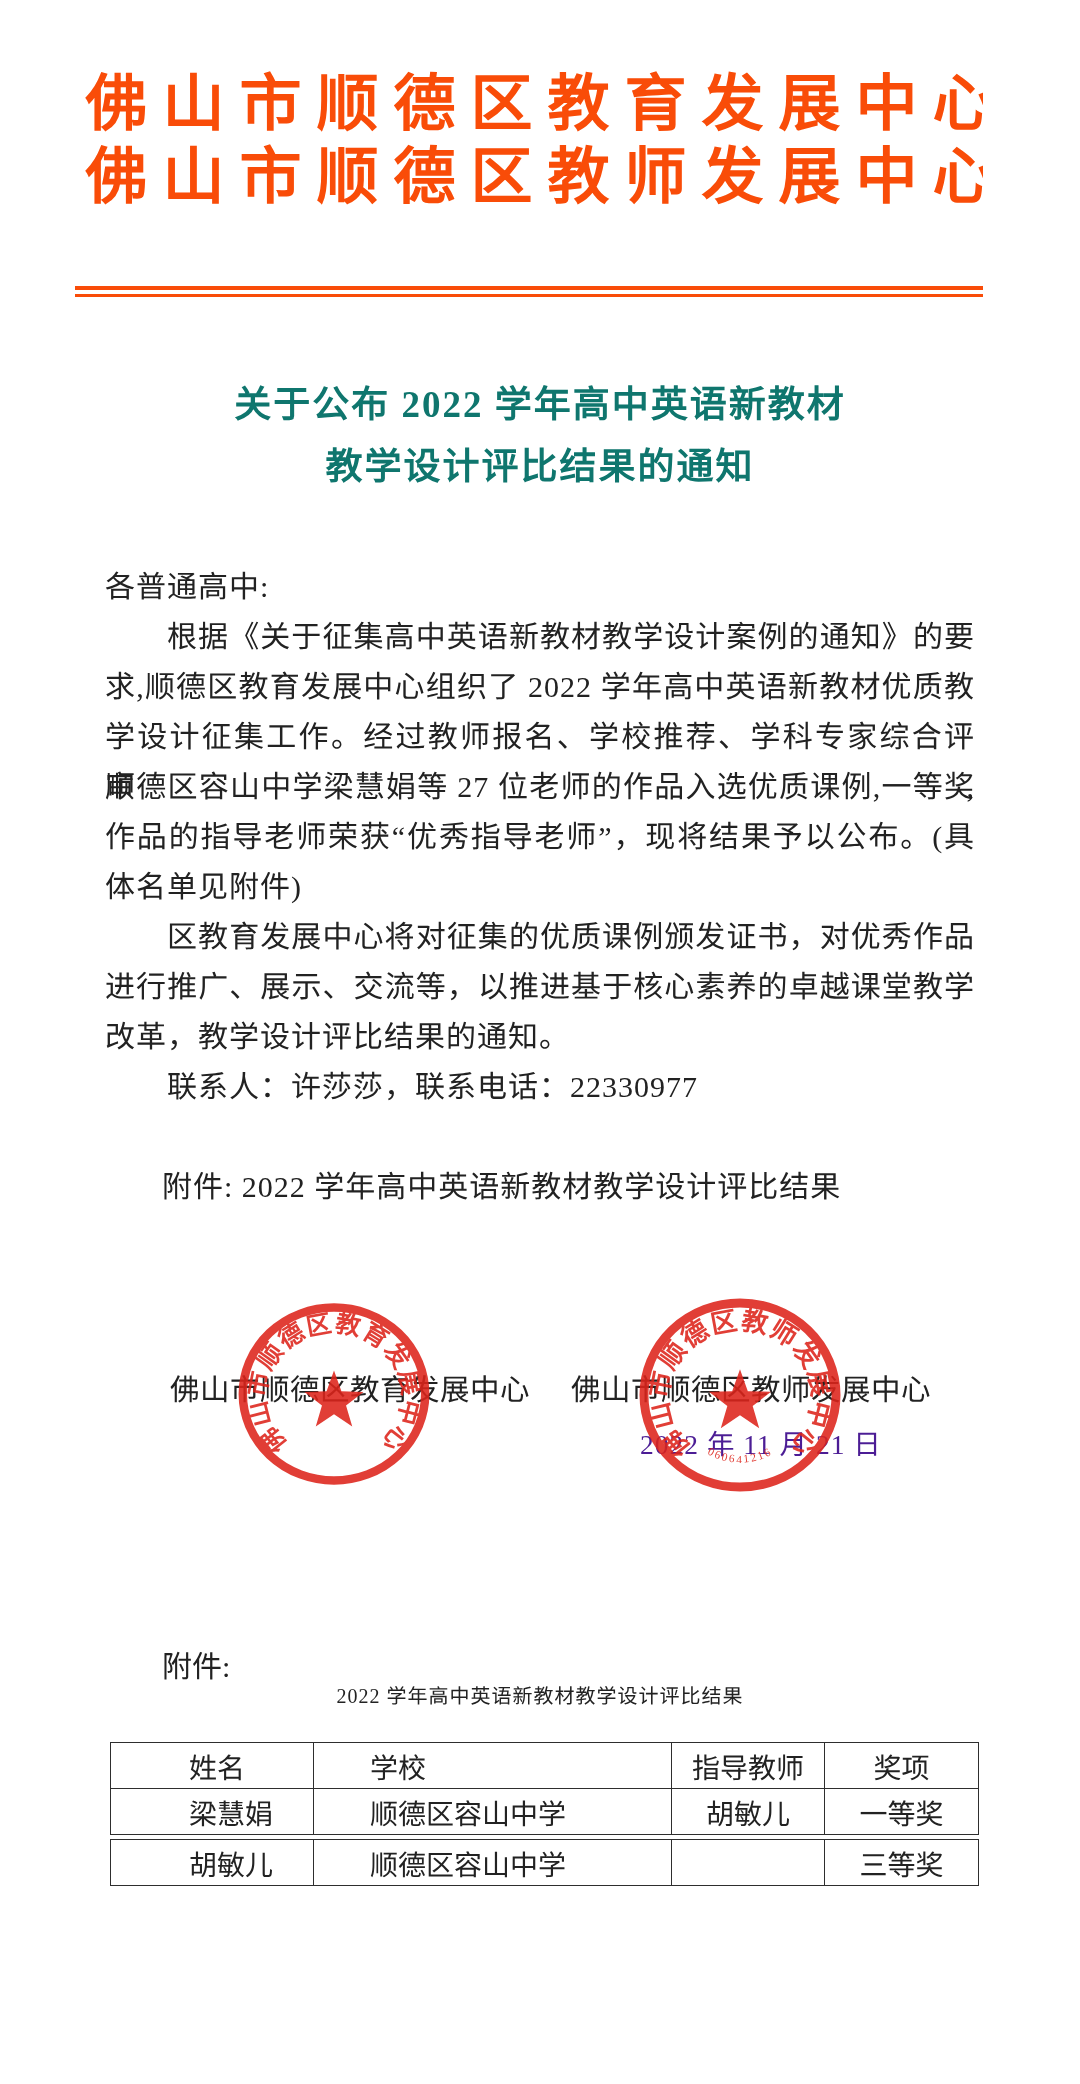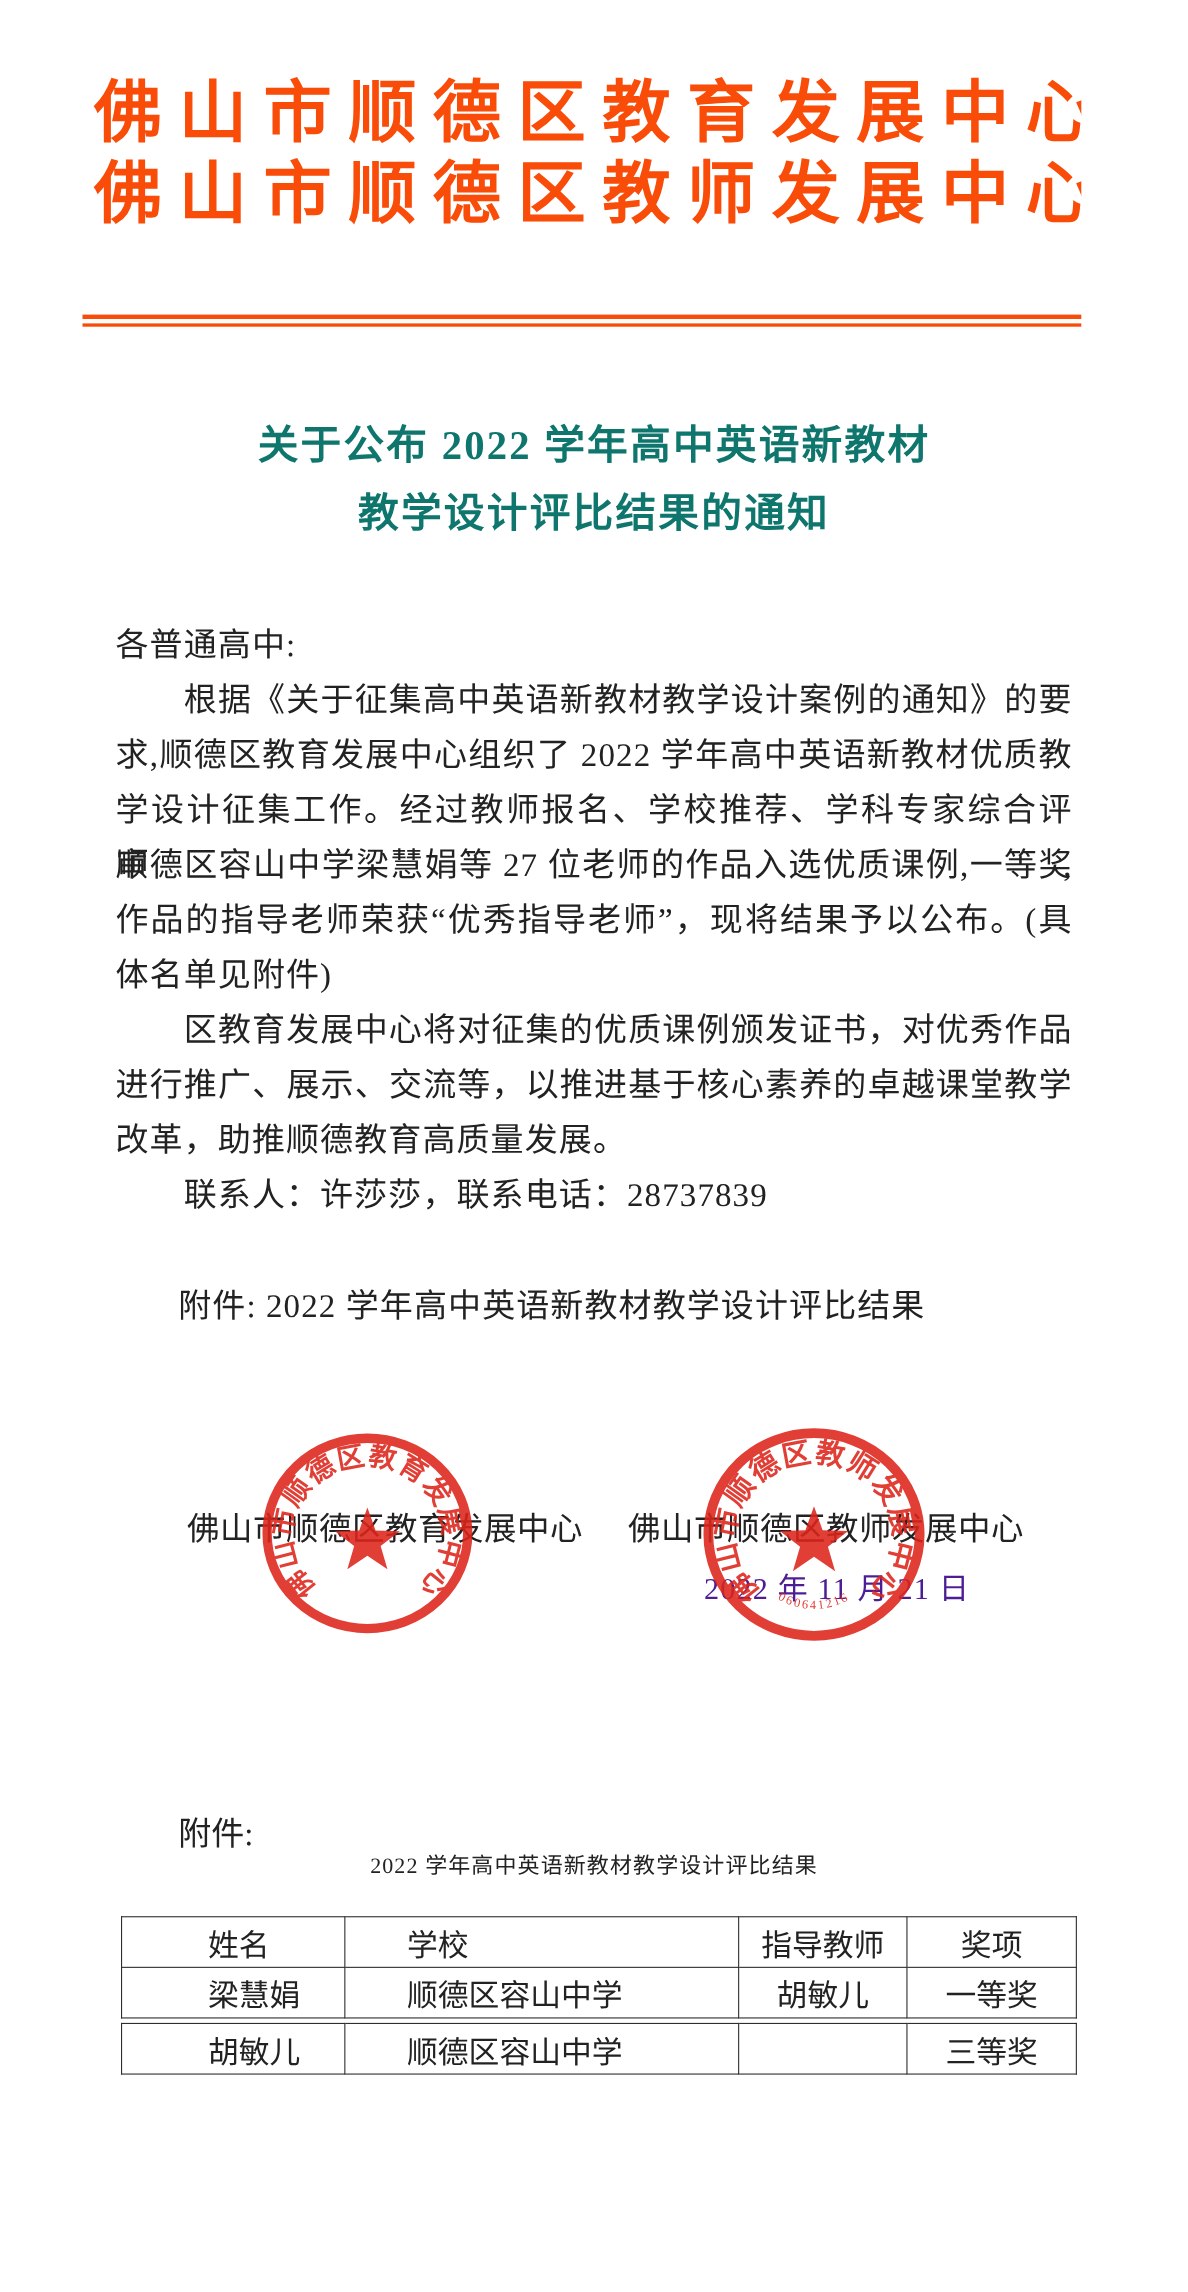--- a/index.html
+++ b/index.html
@@ -70,22 +70,22 @@
   <div class="body">
     <div class="bl">各普通高中:</div>
     <div class="bl ind j">根据《关于征集高中英语新教材教学设计案例的通知》的要</div>
     <div class="bl j">求,顺德区教育发展中心组织了 2022 学年高中英语新教材优质教</div>
     <div class="bl j">学设计征集工作。经过教师报名、学校推荐、学科专家综合评审,</div>
     <div class="bl j">顺德区容山中学梁慧娟等 27 位老师的作品入选优质课例,一等奖</div>
     <div class="bl j">作品的指导老师荣获“优秀指导老师”，现将结果予以公布。(具</div>
     <div class="bl">体名单见附件)</div>
     <div class="bl ind j">区教育发展中心将对征集的优质课例颁发证书，对优秀作品</div>
     <div class="bl j">进行推广、展示、交流等，以推进基于核心素养的卓越课堂教学</div>
-    <div class="bl">改革，助推顺德教育高质量发展。</div>
-    <div class="bl ind">联系人：许莎莎，联系电话：28737839</div>
+    <div class="bl">改革，教学设计评比结果的通知。</div>
+    <div class="bl ind">联系人：许莎莎，联系电话：22330977</div>
   </div>
   <div class="attach-ref">附件: 2022 学年高中英语新教材教学设计评比结果</div>
 
   <div class="org org-left">佛山市顺德区教育发展中心</div>
   <div class="org org-right">佛山市顺德区教师发展中心</div>
   <div class="sig-date">2022 年 11 月 21 日</div>
 
   <svg class="seal seal-left" viewBox="0 0 208 200">
     <ellipse cx="104" cy="100" rx="97" ry="92" fill="none" stroke="#dd241b" stroke-width="9"></ellipse>
     <path id="arcL" d="M 53.7,151.3 A 72.5,68 0 1 1 154.3,151.3" fill="none"></path>

